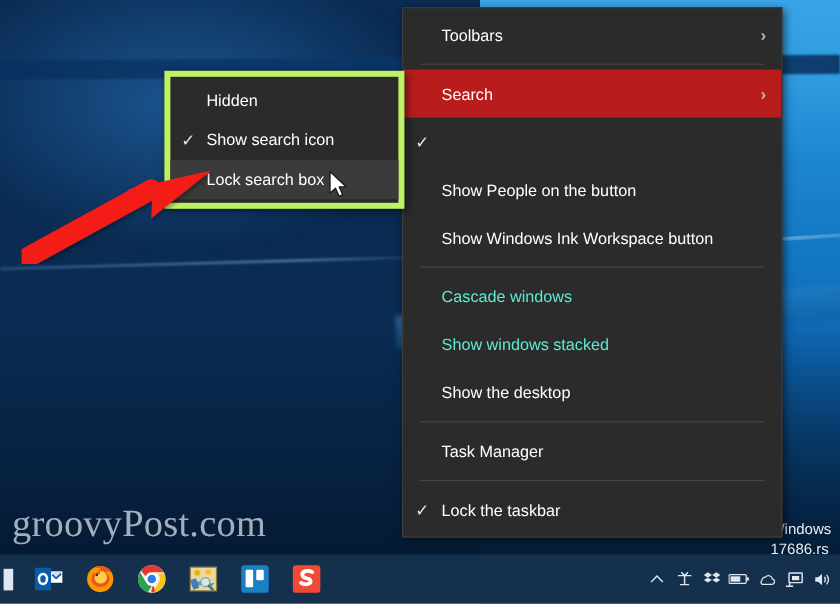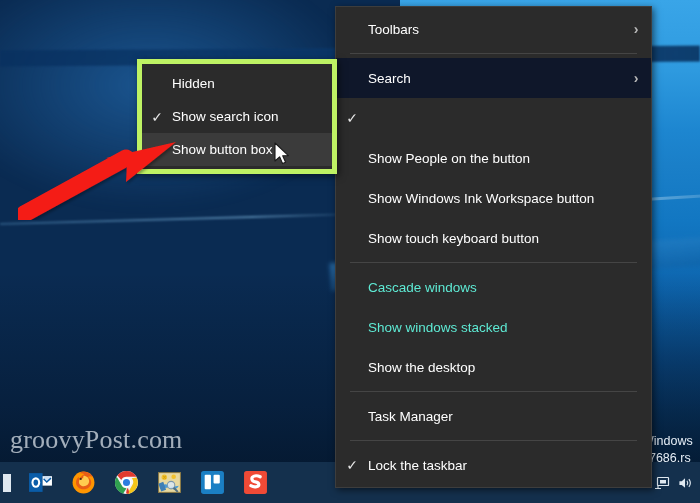--- a/index.html
+++ b/index.html
@@ -90,21 +90,21 @@
     left: 0; right: 0; bottom: 0; height: 230px;
     background: linear-gradient(to bottom, rgba(4,22,44,0) 0%, rgba(4,22,44,0.55) 60%, rgba(3,18,36,0.85) 100%);
   }
 
   
   .watermark {
     position: absolute;
     left: 10px;
     bottom: 48px;
     font-family: "Liberation Serif", serif;
-    font-size: 26px;
+    font-size: 32px;
     color: rgba(225,232,238,0.72);
     letter-spacing: 0.2px;
     user-select: none;
   }
 
   
   .build-watermark {
     position: absolute;
     right: 0px;
     bottom: 36px;
@@ -174,21 +174,21 @@
     position: relative;
     display: flex;
     align-items: center;
     height: 40px;
     color: #ffffff;
     font-size: 13.5px;
     padding-left: 0px;
     box-sizing: border-box;
     justify-content: space-between;
   }
-  .ctx-item.hl { background: #0f172a; }
+  .ctx-item.hl { background: #b91c1c; }
   .ctx-item.disabled { color: #5eead4; }
   .ctx-check {
     width: 32px;
     flex: 0 0 32px;
     text-align: center;
     font-size: 14px;
     color: #e8e8e8;
     line-height: 1;
   }
   .ctx-label { flex: 1 1 auto; white-space: nowrap; }
@@ -405,25 +405,20 @@
       <div class="ctx-item">
         <span class="ctx-check"></span>
         <span class="ctx-label">Show People on the button</span>
         <span class="ctx-arrow"></span>
       </div>
       <div class="ctx-item">
         <span class="ctx-check"></span>
         <span class="ctx-label">Show Windows Ink Workspace button</span>
         <span class="ctx-arrow"></span>
       </div>
-      <div class="ctx-item">
-        <span class="ctx-check"></span>
-        <span class="ctx-label">Show touch keyboard button</span>
-        <span class="ctx-arrow"></span>
-      </div>
       <div class="ctx-sep"></div>
       <div class="ctx-item disabled">
         <span class="ctx-check"></span>
         <span class="ctx-label">Cascade windows</span>
         <span class="ctx-arrow"></span>
       </div>
       <div class="ctx-item disabled">
         <span class="ctx-check"></span>
         <span class="ctx-label">Show windows stacked</span>
         <span class="ctx-arrow"></span>
@@ -451,21 +446,21 @@
       <div class="sub-item">
         <span class="sub-check"></span>
         <span class="sub-label">Hidden</span>
       </div>
       <div class="sub-item">
         <span class="sub-check">✓</span>
         <span class="sub-label">Show search icon</span>
       </div>
       <div class="sub-item hl">
         <span class="sub-check"></span>
-        <span class="sub-label">Show button box</span>
+        <span class="sub-label">Lock search box</span>
       </div>
     </div>
 
   <svg class="red-arrow" viewBox="0 0 180 90">
     <defs>
       <filter id="arrShadow" x="-30%" y="-30%" width="170%" height="170%">
         <feDropShadow dx="1.5" dy="2" stdDeviation="1.6" flood-color="#000" flood-opacity="0.35"></feDropShadow>
       </filter>
     </defs>
     <g filter="url(#arrShadow)">

